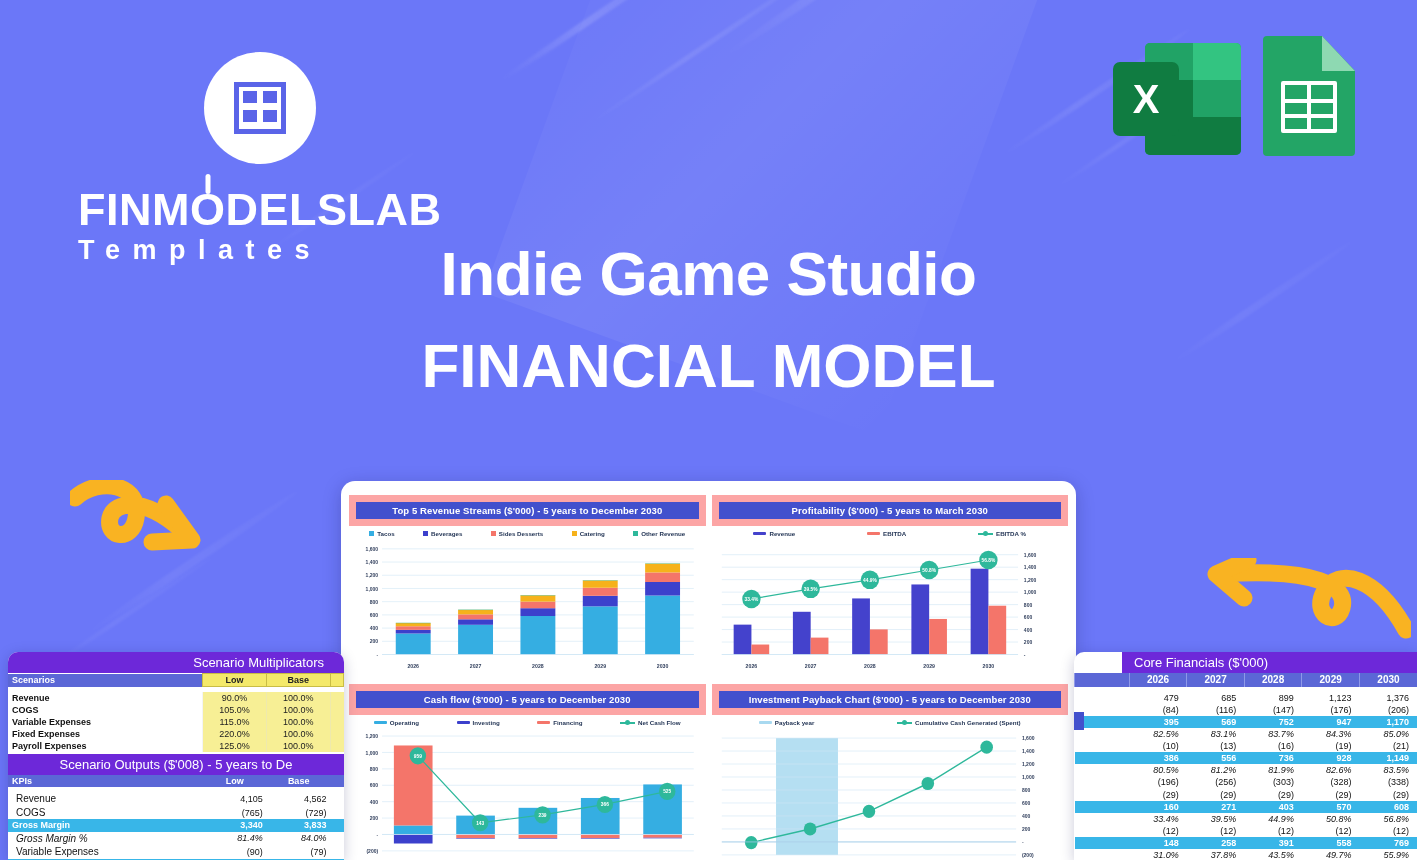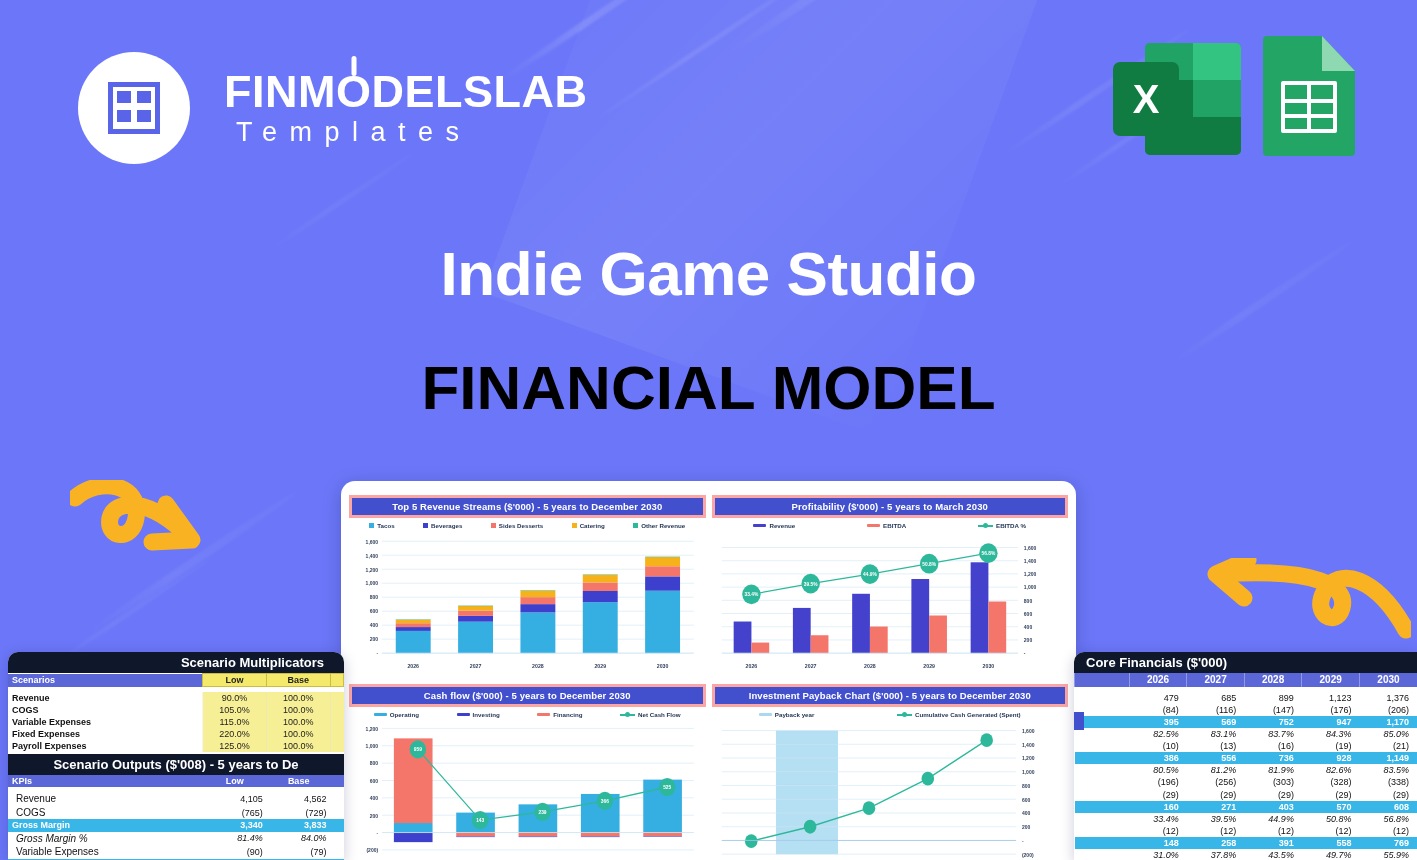--- a/index.html
+++ b/index.html
@@ -31,21 +31,21 @@
   .brush.b9 { left: 250px; top: 200px; width: 180px; height: 5px; opacity:.35;}
   .bg-sheen {
     position:absolute; left: 560px; top:-140px; width: 420px; height: 520px;
     background: linear-gradient(115deg, rgba(255,255,255,0) 0%, rgba(255,255,255,.07) 50%, rgba(255,255,255,0) 100%);
     transform: rotate(20deg);
   }
 
   
   .logo-block {
     position: absolute; left: 78px; top: 52px;
-    display: flex; align-items: center; gap: 34px;
+    display: flex; align-items: center; gap: 22px; flex-direction: column;
   }
   .logo-circle {
     width: 112px; height: 112px; border-radius: 50%;
     background: #fff;
     display: flex; align-items: center; justify-content: center;
     flex: none;
   }
   .logo-mark { width: 52px; height: 52px; position: relative; }
   .logo-mark .frame {
     position: absolute; inset: 0;
@@ -61,21 +61,21 @@
   .logo-mark .c4 { left: 29px; top: 28px; }
 
   .logo-text { display: flex; flex-direction: column; }
   .logo-title {
     color: #fff; font-weight: bold; font-size: 45px;
     letter-spacing: 0.5px; line-height: 1.05; white-space: nowrap;
     position: relative;
   }
   .logo-sub {
     color: #fff; font-size: 27px; letter-spacing: 12.5px;
-    font-weight: 400; margin-top: 2px; white-space: nowrap; margin-left: 12px;
+    font-weight: 700; margin-top: 2px; white-space: nowrap;
   }
 
   
   .office-icons {
     position: absolute; right: 62px; top: 36px;
     display: flex; align-items: flex-start; gap: 22px;
   }
   .excel-icon { position: relative; width: 128px; height: 126px; }
   .excel-icon .sheet {
     position: absolute; left: 32px; top: 7px; width: 96px; height: 112px;
@@ -112,22 +112,22 @@
   .sheets-icon .grid::before { left: 0; right: 0; top: 14px; height: 4px; box-shadow: 0 15px 0 #fff; }
   .sheets-icon .grid::after  { top: 0; bottom: 0; left: 22px; width: 4px; }
 
   
   .title-block { position: absolute; left: 0; right: 0; top: 243px; text-align: center; }
   .title-main {
     color: #fff; font-size: 62px; font-weight: bold; letter-spacing: -0.5px;
     line-height: 1.0;
   }
   .title-sub {
-    color: #000000; font-size: 62px; font-weight: bold; letter-spacing: 0px;
-    margin-top: 52px; line-height: 1.0;
+    color: #ffffff; font-size: 62px; font-weight: bold; letter-spacing: 0px;
+    margin-top: 30px; line-height: 1.0;
   }
 
   
   .arrow { position: absolute; pointer-events: none; }
   .arrow-left  { left: 70px;  top: 480px; }
   .arrow-right { right: 6px;  top: 558px; }
 
   
   .dashboard {
     position: absolute; left: 341px; top: 481px; width: 735px; height: 390px;
@@ -137,21 +137,21 @@
     overflow: hidden;
   }
   .dash-grid {
     display: grid; grid-template-columns: 1fr 1fr; grid-template-rows: 183px 183px;
     gap: 6px 6px; height: 100%;
   }
   .panel { display: flex; flex-direction: column; overflow: hidden; }
   .panel-title {
     background: #4250cd; color: #fff; text-align: center;
     font-size: 9.5px; font-weight: bold; padding: 3px 0 3px; letter-spacing: .1px;
-    border: 3px solid #fca5a5;
+    border: 7px solid #fca5a5;
   }
   .legend {
     display: flex; justify-content: space-around; align-items: center;
     padding: 4px 6px 2px; font-size: 6.2px; font-weight: bold; color: #1f3152;
   }
   .legend .li { display: flex; align-items: center; gap: 3px; white-space: nowrap; }
   .legend .sw { width: 5px; height: 5px; flex: none; }
   .legend .swl { width: 13px; height: 3px; flex: none; border-radius: 1px; }
   .legend .swline { width: 15px; height: 2px; flex: none; position: relative; background:#2eb89b;}
   .legend .swline::after {
@@ -166,24 +166,24 @@
   .sheet-panel {
     position: absolute; background: #fff;
     box-shadow: 0 3px 14px rgba(20,20,80,.22);
     overflow: hidden;
     font-family: "Liberation Sans", sans-serif;
   }
   .sheet-left  { left: 8px;  top: 652px; width: 336px; height: 208px; border-radius: 10px 10px 0 0; }
   .sheet-right { left: 1074px; top: 652px; width: 343px; height: 208px; border-radius: 10px 0 0 0; }
 
   .sheet-hdr {
-    background: #0f172a; color: #fff; font-weight: bold; font-size: 13px;
+    background: #6d28d9; color: #fff; font-weight: normal; font-size: 13px;
     text-align: center; padding: 3px 0;
   }
-  .sheet-hdr.left-al { text-align: left; padding-left: 12px; }
+  .sheet-hdr.left-al { text-align: left; padding-left: 12px; margin-left: 48px; }
 
   table.ss { width: 100%; border-collapse: collapse; }
   table.ss td, table.ss th { padding: 0 4px; font-size: 9px; line-height: 1.35; }
 
   .row-lbl-hdr { background: #5b67d6; color: #fff; font-weight: bold; text-align: left; font-size: 10px; margin-left: 12px; }
   .col-hdr-yellow { background: #f4e96a; color: #222; font-weight: bold; text-align: center; font-size: 11px; border:1px solid #c9bd45;}
   .col-hdr-blue   { background: #5b67d6; color: #fff; font-weight: bold; text-align: center; font-size: 10px; }
   .cell-yellow { background: #f7ef95; text-align: center; font-size: 9px; color:#222; border-left:1px solid #ddd5; }
   .lbl { text-align: left; font-weight: bold; font-size: 11px; color: #111; }
   .lbl.ind { font-weight: normal; padding-left: 8px; font-size: 10px; }

